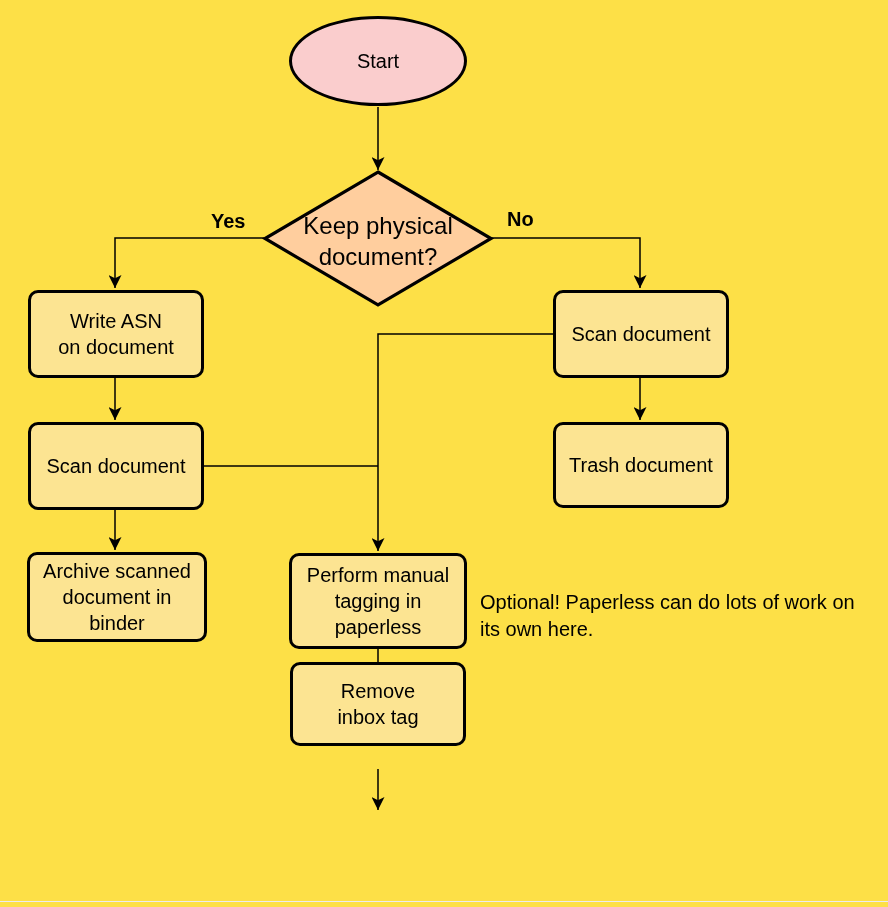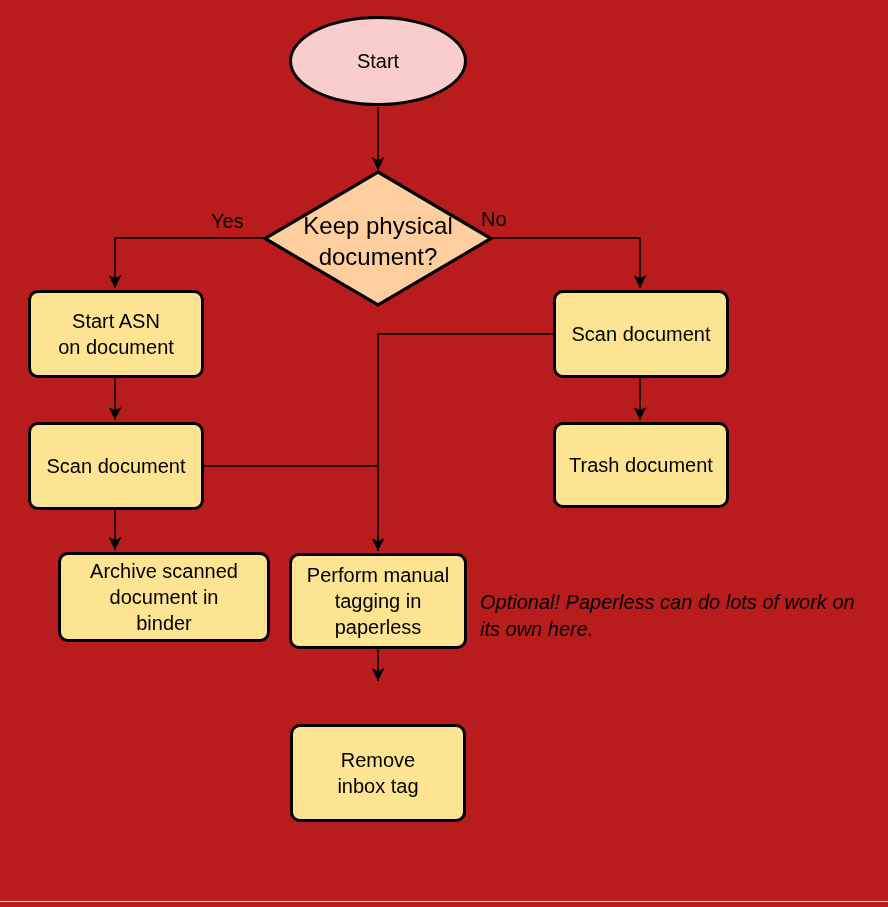--- a/index.html
+++ b/index.html
@@ -1,20 +1,20 @@
 <!DOCTYPE html>
 <html><head>
 <meta charset="utf-8">
 <style>
   html, body { margin:0; padding:0; background:#ffffff; }
   #canvas {
     position:relative;
     width:888px;
     height:907px;
-    background:#b91c1c;
+    background:#fde047;
     font-family:"Liberation Sans", sans-serif;
     color:#000000;
     overflow:hidden;
   }
   #edges {
     position:absolute;
     left:0; top:0;
     width:888px; height:907px;
   }
   .node {
@@ -44,30 +44,30 @@
     width:200px;
     text-align:center;
     white-space:pre-line;
     font-size:24px;
     line-height:1.3;
   }
   .edge-label {
     position:absolute;
     font-size:20px;
     line-height:1.2;
+    font-weight:bold;
   }
   #label-yes { left:211px; top:209px; }
-  #label-no  { left:481px; top:207px; }
+  #label-no  { left:507px; top:207px; }
   .note {
     position:absolute;
     left:480px;
     top:589px;
     width:408px;
     font-size:20px;
-    font-style:italic;
     line-height:1.35;
     white-space:pre-line;
   }
   .page-bottom-border {
     position:absolute;
     left:0;
     top:901px;
     width:888px;
     height:1px;
     background:#ececec;
@@ -99,38 +99,38 @@
     </g>
 
     <polygon points="378,172 491,238.5 378,305 265,238.5" fill="#FFCE9E" stroke="#000000" stroke-width="3.2" stroke-linejoin="miter"></polygon>
   </svg>
 
   <div class="node terminal" style="left:289px; top:16px; width:178px; height:90px;">Start</div>
 
   <div class="decision-label">Keep physical
 document?</div>
 
-  <div class="node process" style="left:28px; top:290px; width:176px; height:88px;">Start ASN
+  <div class="node process" style="left:28px; top:290px; width:176px; height:88px;">Write ASN
 on document</div>
 
   <div class="node process" style="left:28px; top:422px; width:176px; height:88px;">Scan document</div>
 
-  <div class="node process" style="left:27px; top:552px; width:212px; height:90px;margin-left:31px;">Archive scanned
+  <div class="node process" style="left:27px; top:552px; width:180px; height:90px;">Archive scanned
 document in
 binder</div>
 
   <div class="node process" style="left:553px; top:290px; width:176px; height:88px;">Scan document</div>
 
   <div class="node process" style="left:553px; top:422px; width:176px; height:86px;">Trash document</div>
 
   <div class="node process" style="left:289px; top:553px; width:178px; height:96px;">Perform manual
 tagging in
 paperless</div>
 
-  <div class="node process" style="left:290px; top:724px; width:176px; height:98px;">Remove
+  <div class="node process" style="left:290px; top:662px; width:176px; height:84px;">Remove
 inbox tag</div>
 
 
   <span id="label-yes" class="edge-label">Yes</span>
   <span id="label-no" class="edge-label">No</span>
 
   <div class="note">Optional! Paperless can do lots of work on
 its own here.</div>
 
   <div class="page-bottom-border"></div>

